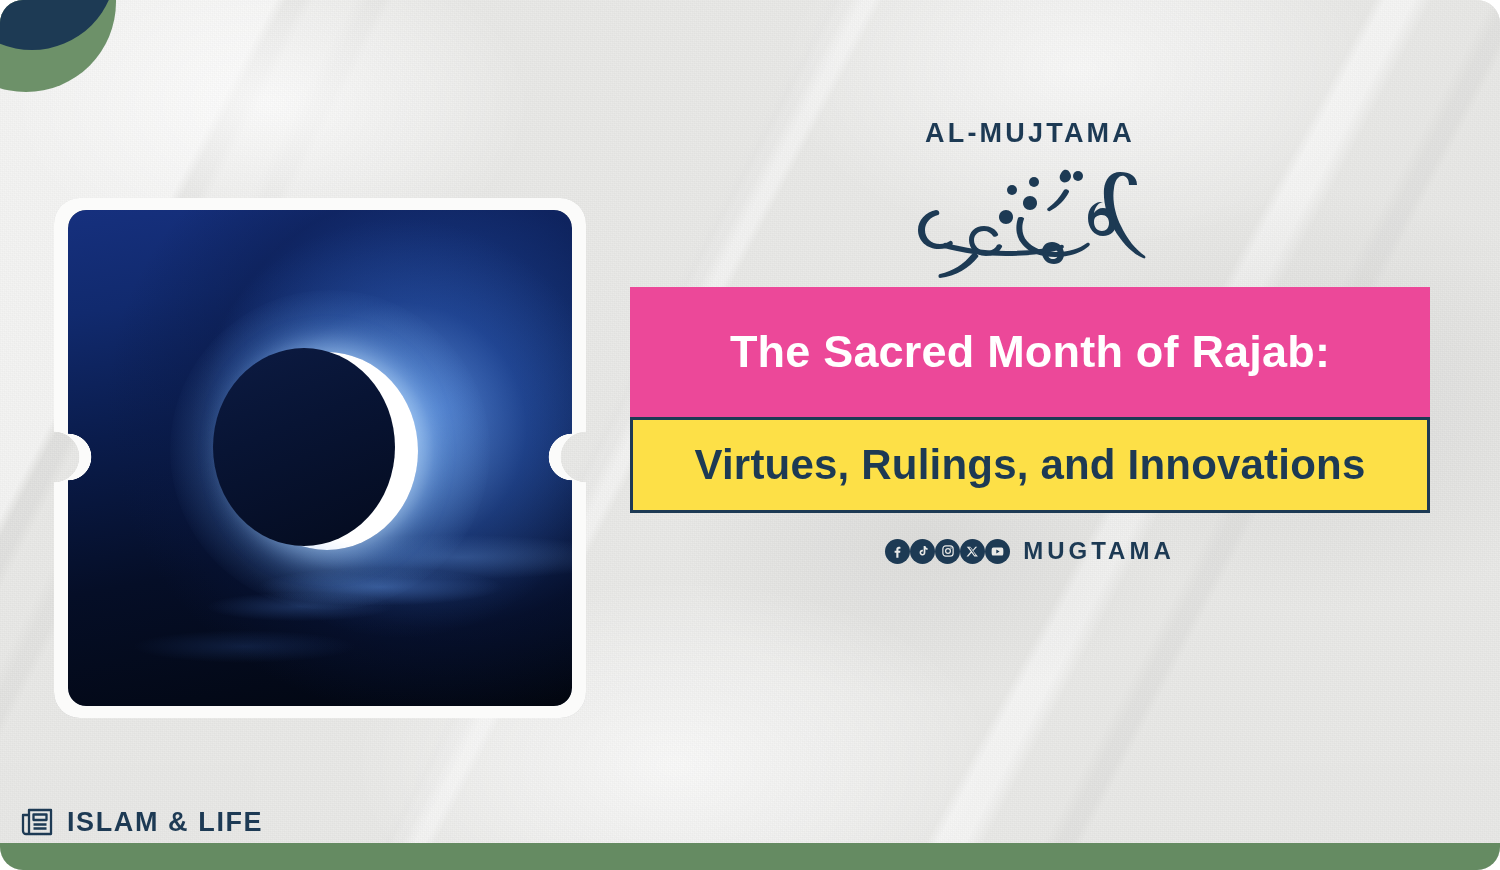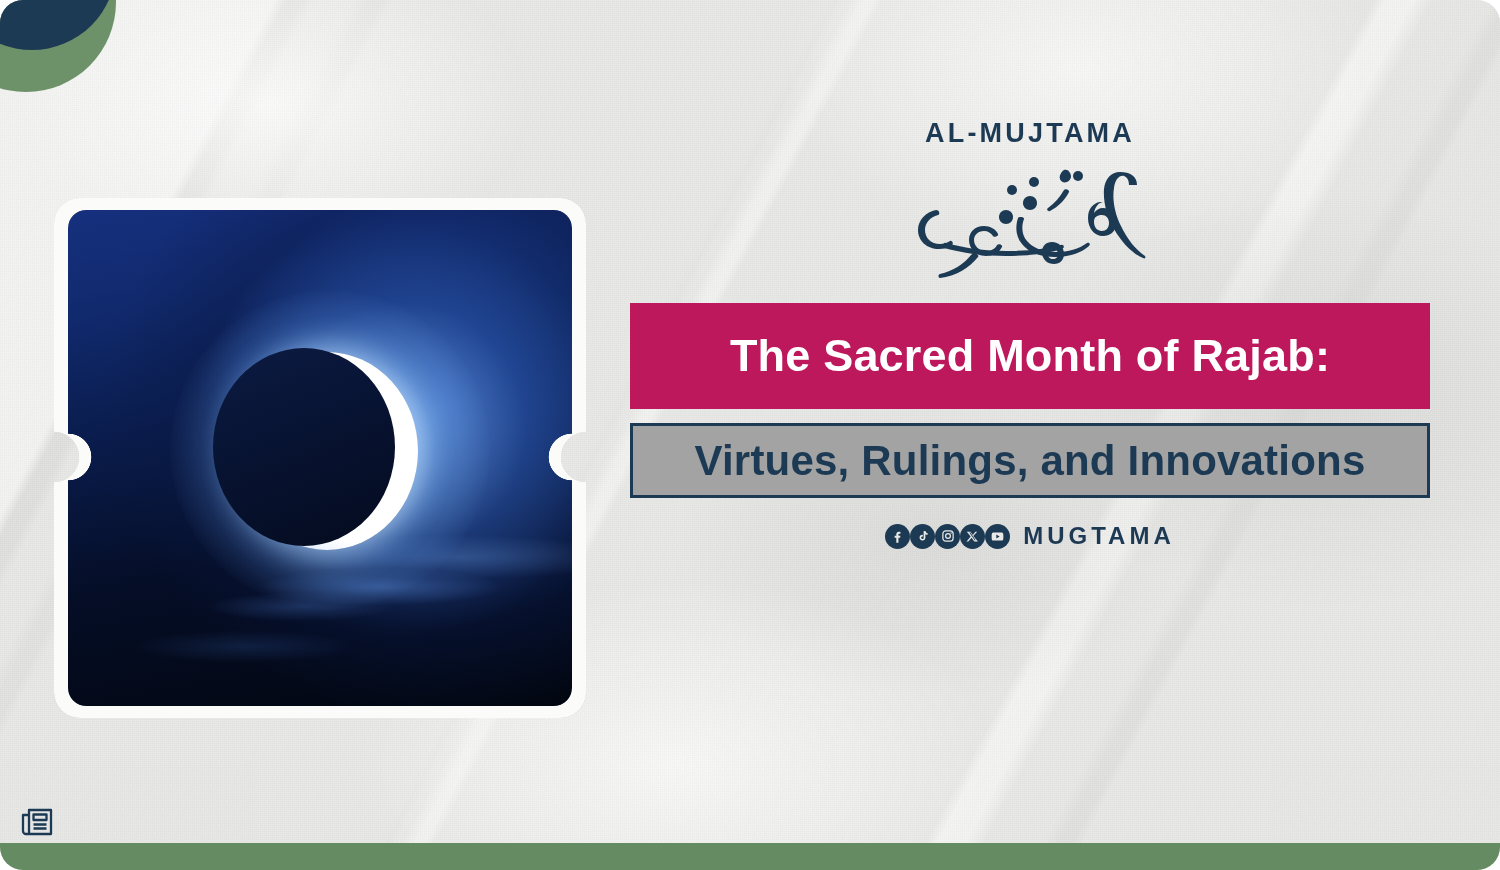--- a/index.html
+++ b/index.html
@@ -150,35 +150,33 @@
   .brand-arabic {
     text-align:center;
     margin-top:6px;
     height:132px;
     display:flex; align-items:center; justify-content:center;
   }
   .brand-arabic svg { display:block; }
 
   
   .headline-green {
-    margin-top:16px;
-    background:#be185d;
-    height:106px;
+    background:#ec4899;
+    height:130px;
     display:flex; align-items:center; justify-content:center;
   }
   .headline-green span {
     color:#ffffff;
     font-size:45px; font-weight:bold;
     letter-spacing:.2px;
   }
   .headline-white {
-    margin-top:14px;
-    background:#a3a3a3;
+    background:#fde047;
     border:3px solid #1d3a54;
-    height:75px;
+    height:96px;
     display:flex; align-items:center; justify-content:center;
   }
   .headline-white span {
     color:#1d3a54;
     font-size:42px; font-weight:bold;
     letter-spacing:.2px;
   }
 
   
   .social-row {
@@ -315,16 +313,17 @@
 
   <div class="footer-cat">
     <span class="cat-icon">
       <svg width="34" height="32" viewBox="0 0 34 32" fill="none" stroke="#1d3a54" stroke-width="2.3" stroke-linejoin="round" aria-hidden="true">
         <path d="M9 4h22v24H6a3 3 0 0 1-3-3V9h6z"></path>
         <path d="M9 9v19"></path>
         <rect x="13.5" y="8.5" width="13" height="5.5"></rect>
         <path d="M13.5 18.5h13M13.5 22.5h13"></path>
       </svg>
     </span>
+    <span class="cat-label">ISLAM &amp; LIFE</span>
   </div>
 
   <div class="bottom-band"></div>
 </div>
 
 </body></html>

